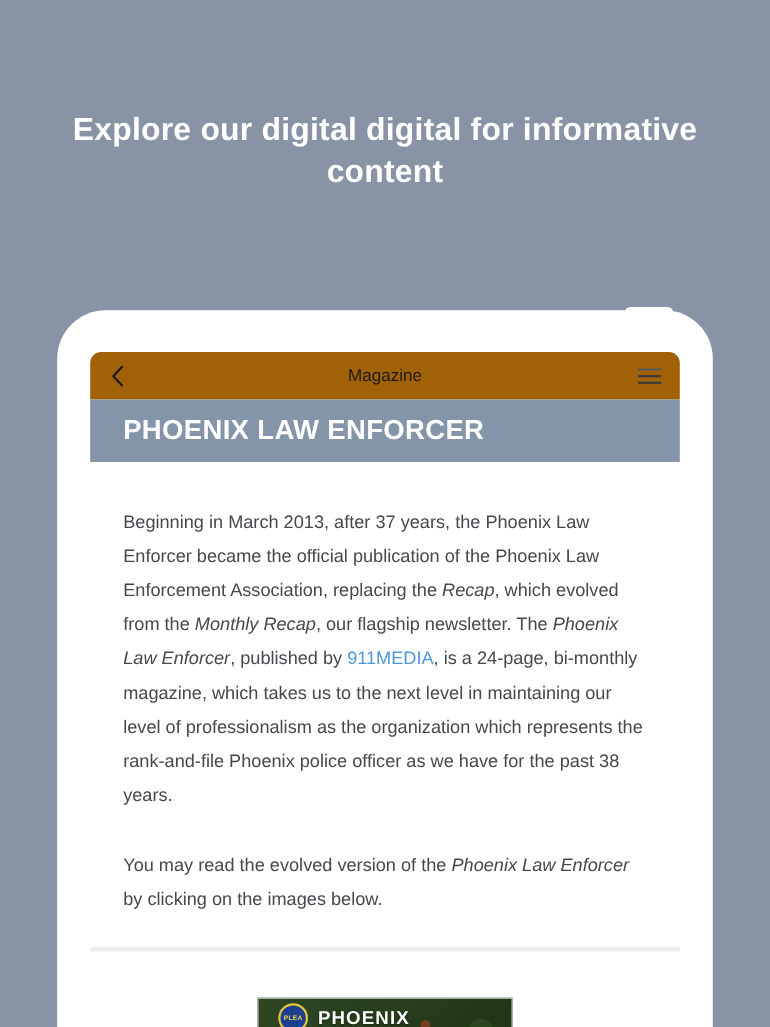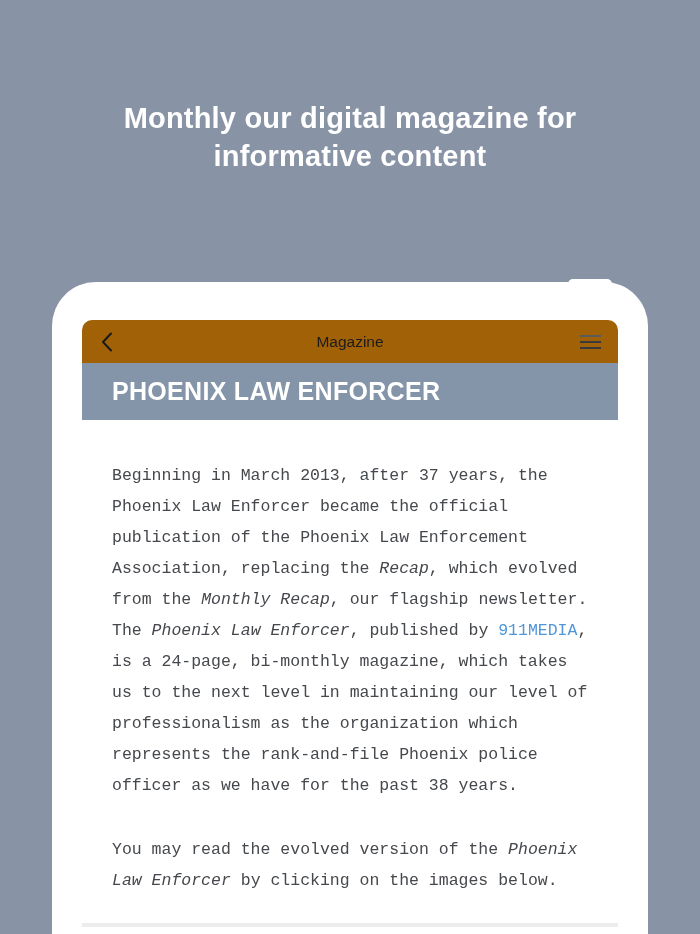--- a/index.html
+++ b/index.html
@@ -114,21 +114,21 @@
     letter-spacing: 0.3px;
   }
 
   
   .article {
     padding: 40px 28px 0 30px;
     color: #45484c;
     font-size: 16.5px;
     line-height: 31px;
   }
-  .article p { margin: 0 0 33px 0; font-family: Liberation Mono, monospace; }
+  .article p { margin: 0 0 33px 0; }
   .article p:last-child { margin-bottom: 0; }
   .seg-italic { font-style: italic; }
   .seg-link {
     color: var(--link-color);
     text-decoration: none;
     cursor: pointer;
   }
 
   .divider {
     margin-top: 27px;
@@ -187,21 +187,21 @@
     color: #ffffff;
     font-size: 17px;
     font-weight: 700;
     letter-spacing: 1px;
     text-shadow: 0 1px 2px rgba(0,0,0,0.5);
   }
 </style>
 </head>
 <body style="background-color: rgb(136, 148, 166);">
 
-<h1 class="hero-heading" style="color: rgb(255, 255, 255);">Monthly our digital magazine for informative content</h1>
+<h1 class="hero-heading" style="color: rgb(255, 255, 255);">Explore our digital digital for informative content</h1>
 
 <div class="device-top-tab"></div>
 
 <div class="device-card">
   <div class="screen">
 
     <div class="navbar" style="background-color: #a16207;">
       <span class="navbar-back">
         <svg width="12" height="20" viewBox="0 0 12 20">
           <polyline points="10,1.5 2,10 10,18.5" fill="none" stroke="#1a1a1a" stroke-width="2" stroke-linecap="round" stroke-linejoin="round"></polyline>

